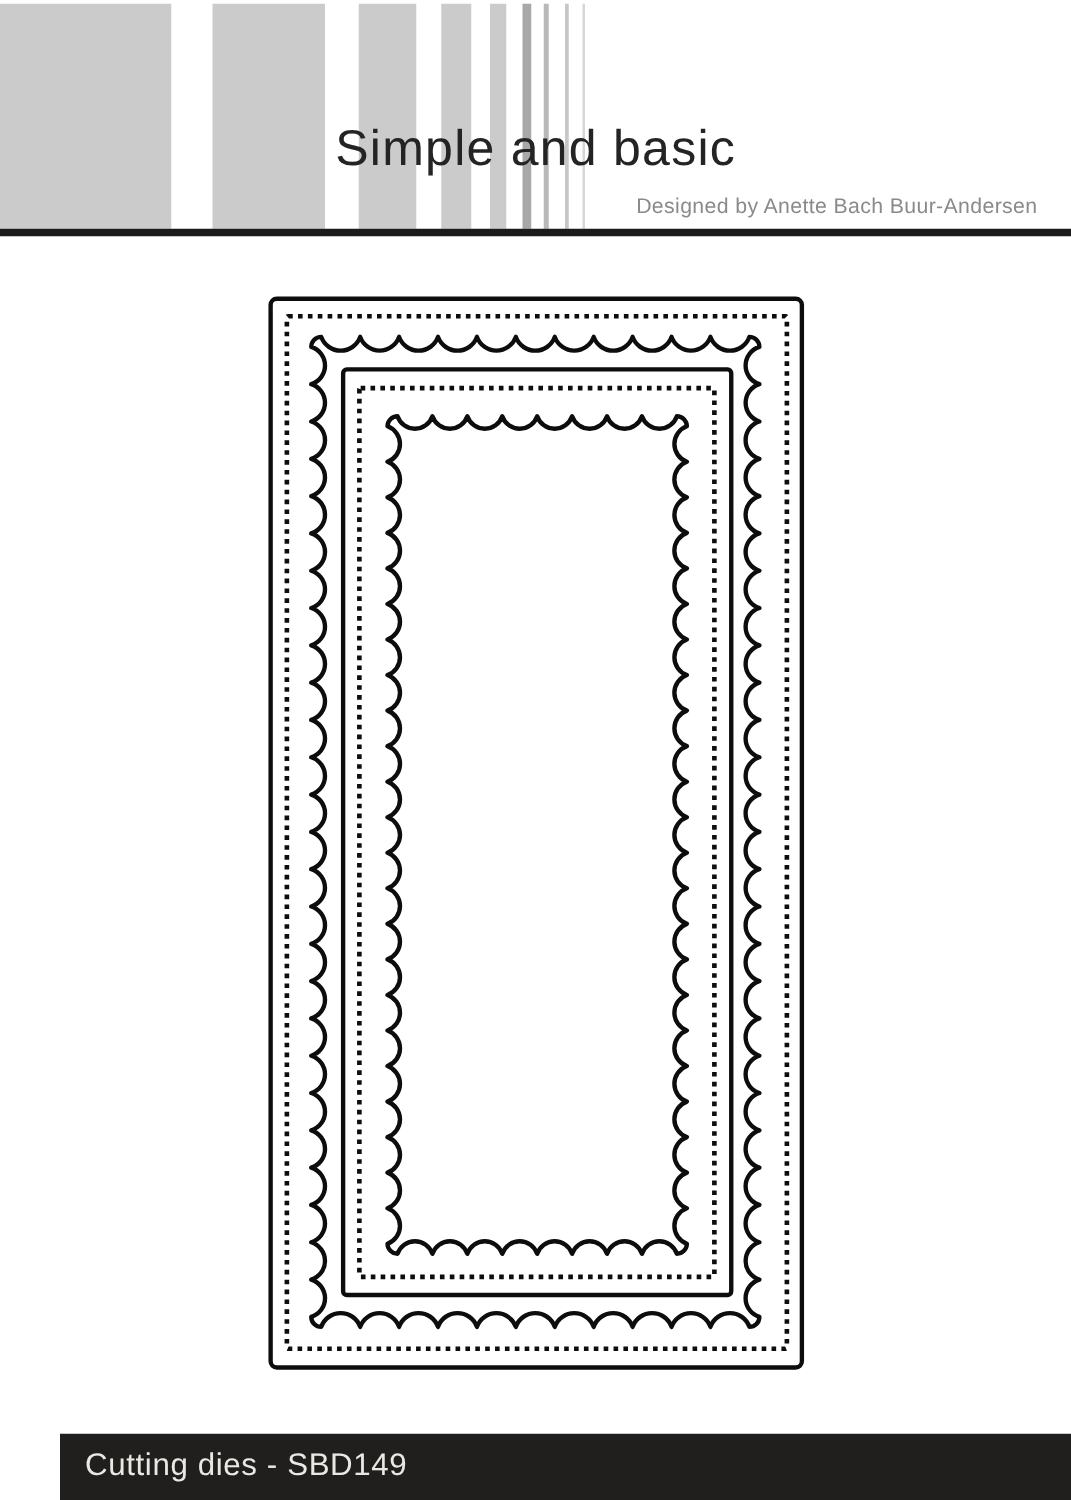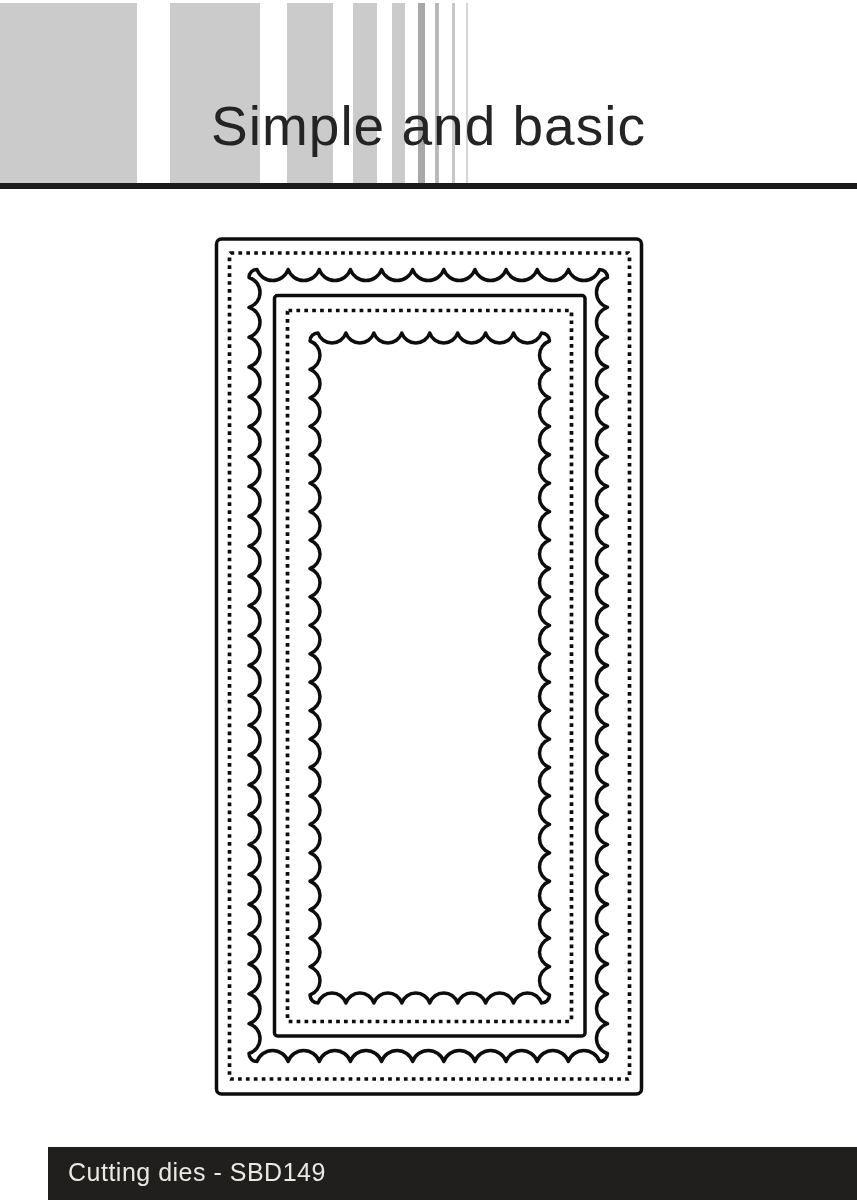--- a/index.html
+++ b/index.html
@@ -8,21 +8,21 @@
     position: relative;
     background: #ffffff;
     overflow: hidden;
     font-family: "Liberation Sans", sans-serif;
   }
   #header { position: absolute; left: 0; top: 0; width: 857px; height: 189px; background: #ffffff; }
   .stripe { position: absolute; top: 3px; height: 180px; }
   #brand-title {
     position: absolute; left: 0; top: 99px; width: 857px;
     text-align: center;
-    font-size: 55px; font-weight: 300; letter-spacing: 1px;
+    font-size: 40px; font-weight: 300; letter-spacing: 1px;
     color: #242424; line-height: 1;
   }
   #designer-credit {
     position: absolute; right: 27px; top: 156px;
     font-size: 17px; letter-spacing: 0.3px;
     color: #8a8a8a; line-height: 1;
   }
   #header-bar { position: absolute; left: 0; top: 183px; width: 857px; height: 6px; }
   #die-diagram { position: absolute; left: 214px; top: 236px; width: 430px; height: 861px; }
   #footer-bar {
@@ -40,20 +40,21 @@
       <div class="stripe" style="left: 170px; width: 90px; background: rgb(203, 203, 203);"></div>
       <div class="stripe" style="left: 287px; width: 46px; background: rgb(203, 203, 203);"></div>
       <div class="stripe" style="left: 353px; width: 24px; background: rgb(203, 203, 203);"></div>
       <div class="stripe" style="left: 392px; width: 13px; background: rgb(203, 203, 203);"></div>
       <div class="stripe" style="left: 418px; width: 7px; background: rgb(168, 168, 168);"></div>
       <div class="stripe" style="left: 435px; width: 4px; background: rgb(185, 185, 185);"></div>
       <div class="stripe" style="left: 452px; width: 2.5px; background: rgb(199, 199, 199);"></div>
       <div class="stripe" style="left: 466px; width: 2px; background: rgb(214, 214, 214);"></div>
     </div>
   <div id="brand-title" style="color: rgb(36, 36, 36);">Simple and basic</div>
+  <div id="designer-credit" style="color: rgb(138, 138, 138);">Designed by Anette Bach Buur-Andersen</div>
   <div id="header-bar" style="background: rgb(27, 27, 27);"></div>
 </div>
 
 <svg id="die-diagram" xmlns="http://www.w3.org/2000/svg" viewBox="0 0 430 861">
     <rect x="2.5" y="3" width="425" height="855" rx="5" fill="none" stroke="#0d0d0d" stroke-width="3.5"></rect>
     <rect x="15.5" y="17" width="400" height="826" rx="1" stroke-dasharray="3.7 4.2" fill="none" stroke="#0d0d0d" stroke-width="3.7"></rect>
     <path d="M 43 33.5 A 16.52 16.52 0 0 0 74.14 33.5 A 16.52 16.52 0 0 0 105.27 33.5 A 16.52 16.52 0 0 0 136.41 33.5 A 16.52 16.52 0 0 0 167.55 33.5 A 16.52 16.52 0 0 0 198.68 33.5 A 16.52 16.52 0 0 0 229.82 33.5 A 16.52 16.52 0 0 0 260.95 33.5 A 16.52 16.52 0 0 0 292.09 33.5 A 16.52 16.52 0 0 0 323.23 33.5 A 16.52 16.52 0 0 0 354.36 33.5 A 16.52 16.52 0 0 0 385.5 33.5 A 8 8 0 0 1 393.5 41.5 A 15.62 15.62 0 0 0 393.5 71.35 A 15.62 15.62 0 0 0 393.5 101.19 A 15.62 15.62 0 0 0 393.5 131.04 A 15.62 15.62 0 0 0 393.5 160.88 A 15.62 15.62 0 0 0 393.5 190.73 A 15.62 15.62 0 0 0 393.5 220.58 A 15.62 15.62 0 0 0 393.5 250.42 A 15.62 15.62 0 0 0 393.5 280.27 A 15.62 15.62 0 0 0 393.5 310.12 A 15.62 15.62 0 0 0 393.5 339.96 A 15.62 15.62 0 0 0 393.5 369.81 A 15.62 15.62 0 0 0 393.5 399.65 A 15.62 15.62 0 0 0 393.5 429.5 A 15.62 15.62 0 0 0 393.5 459.35 A 15.62 15.62 0 0 0 393.5 489.19 A 15.62 15.62 0 0 0 393.5 519.04 A 15.62 15.62 0 0 0 393.5 548.88 A 15.62 15.62 0 0 0 393.5 578.73 A 15.62 15.62 0 0 0 393.5 608.58 A 15.62 15.62 0 0 0 393.5 638.42 A 15.62 15.62 0 0 0 393.5 668.27 A 15.62 15.62 0 0 0 393.5 698.12 A 15.62 15.62 0 0 0 393.5 727.96 A 15.62 15.62 0 0 0 393.5 757.81 A 15.62 15.62 0 0 0 393.5 787.65 A 15.62 15.62 0 0 0 393.5 817.5 A 8 8 0 0 1 385.5 825.5 A 16.52 16.52 0 0 0 354.36 825.5 A 16.52 16.52 0 0 0 323.23 825.5 A 16.52 16.52 0 0 0 292.09 825.5 A 16.52 16.52 0 0 0 260.95 825.5 A 16.52 16.52 0 0 0 229.82 825.5 A 16.52 16.52 0 0 0 198.68 825.5 A 16.52 16.52 0 0 0 167.55 825.5 A 16.52 16.52 0 0 0 136.41 825.5 A 16.52 16.52 0 0 0 105.27 825.5 A 16.52 16.52 0 0 0 74.14 825.5 A 16.52 16.52 0 0 0 43 825.5 A 8 8 0 0 1 35 817.5 A 15.62 15.62 0 0 0 35 787.65 A 15.62 15.62 0 0 0 35 757.81 A 15.62 15.62 0 0 0 35 727.96 A 15.62 15.62 0 0 0 35 698.12 A 15.62 15.62 0 0 0 35 668.27 A 15.62 15.62 0 0 0 35 638.42 A 15.62 15.62 0 0 0 35 608.58 A 15.62 15.62 0 0 0 35 578.73 A 15.62 15.62 0 0 0 35 548.88 A 15.62 15.62 0 0 0 35 519.04 A 15.62 15.62 0 0 0 35 489.19 A 15.62 15.62 0 0 0 35 459.35 A 15.62 15.62 0 0 0 35 429.5 A 15.62 15.62 0 0 0 35 399.65 A 15.62 15.62 0 0 0 35 369.81 A 15.62 15.62 0 0 0 35 339.96 A 15.62 15.62 0 0 0 35 310.12 A 15.62 15.62 0 0 0 35 280.27 A 15.62 15.62 0 0 0 35 250.42 A 15.62 15.62 0 0 0 35 220.58 A 15.62 15.62 0 0 0 35 190.73 A 15.62 15.62 0 0 0 35 160.88 A 15.62 15.62 0 0 0 35 131.04 A 15.62 15.62 0 0 0 35 101.19 A 15.62 15.62 0 0 0 35 71.35 A 15.62 15.62 0 0 0 35 41.5 A 8 8 0 0 1 43 33.5 Z" stroke-linejoin="round" fill="none" stroke="#0d0d0d" stroke-width="3.5"></path>
     <rect x="60.5" y="59.5" width="310.5" height="740.5" rx="3" fill="none" stroke="#0d0d0d" stroke-width="3.5"></rect>
     <rect x="73.5" y="74.5" width="284" height="711" rx="1" stroke-dasharray="3.7 4.2" fill="none" stroke="#0d0d0d" stroke-width="3.7"></rect>
     <path d="M 104 97 A 14.76 14.76 0 0 0 131.94 97 A 14.76 14.76 0 0 0 159.88 97 A 14.76 14.76 0 0 0 187.81 97 A 14.76 14.76 0 0 0 215.75 97 A 14.76 14.76 0 0 0 243.69 97 A 14.76 14.76 0 0 0 271.63 97 A 14.76 14.76 0 0 0 299.56 97 A 14.76 14.76 0 0 0 327.5 97 A 8 8 0 0 1 335.5 105 A 15.11 15.11 0 0 0 335.5 133.43 A 15.11 15.11 0 0 0 335.5 161.87 A 15.11 15.11 0 0 0 335.5 190.3 A 15.11 15.11 0 0 0 335.5 218.74 A 15.11 15.11 0 0 0 335.5 247.17 A 15.11 15.11 0 0 0 335.5 275.61 A 15.11 15.11 0 0 0 335.5 304.04 A 15.11 15.11 0 0 0 335.5 332.48 A 15.11 15.11 0 0 0 335.5 360.91 A 15.11 15.11 0 0 0 335.5 389.35 A 15.11 15.11 0 0 0 335.5 417.78 A 15.11 15.11 0 0 0 335.5 446.22 A 15.11 15.11 0 0 0 335.5 474.65 A 15.11 15.11 0 0 0 335.5 503.09 A 15.11 15.11 0 0 0 335.5 531.52 A 15.11 15.11 0 0 0 335.5 559.96 A 15.11 15.11 0 0 0 335.5 588.39 A 15.11 15.11 0 0 0 335.5 616.83 A 15.11 15.11 0 0 0 335.5 645.26 A 15.11 15.11 0 0 0 335.5 673.7 A 15.11 15.11 0 0 0 335.5 702.13 A 15.11 15.11 0 0 0 335.5 730.57 A 15.11 15.11 0 0 0 335.5 759 A 8 8 0 0 1 327.5 767 A 14.76 14.76 0 0 0 299.56 767 A 14.76 14.76 0 0 0 271.63 767 A 14.76 14.76 0 0 0 243.69 767 A 14.76 14.76 0 0 0 215.75 767 A 14.76 14.76 0 0 0 187.81 767 A 14.76 14.76 0 0 0 159.88 767 A 14.76 14.76 0 0 0 131.94 767 A 14.76 14.76 0 0 0 104 767 A 8 8 0 0 1 96 759 A 15.11 15.11 0 0 0 96 730.57 A 15.11 15.11 0 0 0 96 702.13 A 15.11 15.11 0 0 0 96 673.7 A 15.11 15.11 0 0 0 96 645.26 A 15.11 15.11 0 0 0 96 616.83 A 15.11 15.11 0 0 0 96 588.39 A 15.11 15.11 0 0 0 96 559.96 A 15.11 15.11 0 0 0 96 531.52 A 15.11 15.11 0 0 0 96 503.09 A 15.11 15.11 0 0 0 96 474.65 A 15.11 15.11 0 0 0 96 446.22 A 15.11 15.11 0 0 0 96 417.78 A 15.11 15.11 0 0 0 96 389.35 A 15.11 15.11 0 0 0 96 360.91 A 15.11 15.11 0 0 0 96 332.48 A 15.11 15.11 0 0 0 96 304.04 A 15.11 15.11 0 0 0 96 275.61 A 15.11 15.11 0 0 0 96 247.17 A 15.11 15.11 0 0 0 96 218.74 A 15.11 15.11 0 0 0 96 190.3 A 15.11 15.11 0 0 0 96 161.87 A 15.11 15.11 0 0 0 96 133.43 A 15.11 15.11 0 0 0 96 105 A 8 8 0 0 1 104 97 Z" stroke-linejoin="round" fill="none" stroke="#0d0d0d" stroke-width="3.5"></path>

